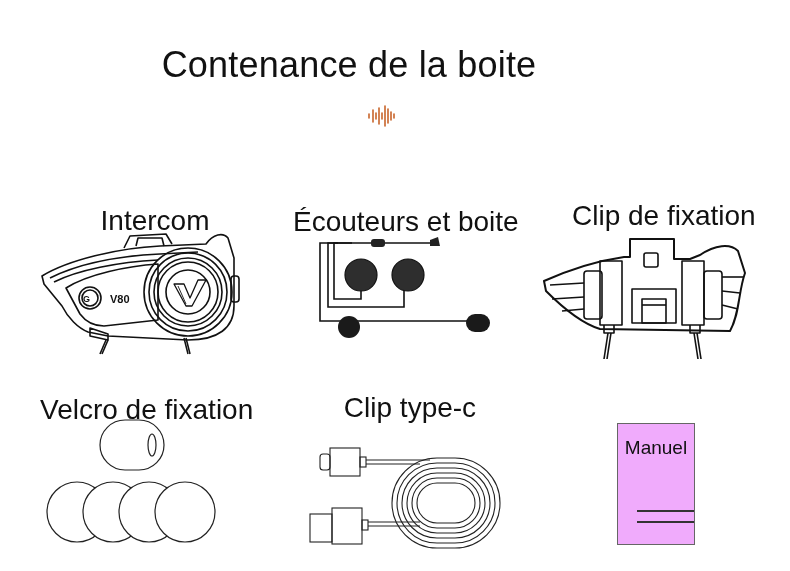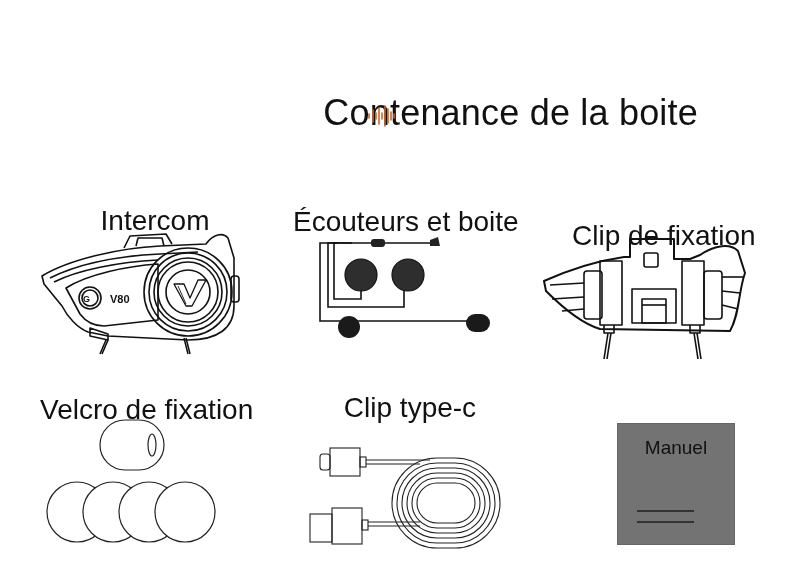--- a/index.html
+++ b/index.html
@@ -1,24 +1,24 @@
 <!DOCTYPE html>
 <html><head>
   <meta charset="utf-8">
   <style>
     html, body { margin: 0; padding: 0; background: #ffffff; }
     body { width: 790px; height: 571px; position: relative; overflow: hidden;
            font-family: "Liberation Sans", sans-serif; color: #111; }
-    .title { position: absolute; left: 0; width: 698px; top: 44px; text-align: right;
-             font-size: 36px; font-weight: normal; color: #111; letter-spacing: 0.2px; margin-top: 48px; }
+    .title { position: absolute; left: 0; width: 698px; top: 44px; text-align: center;
+             font-size: 36px; font-weight: normal; color: #111; letter-spacing: 0.2px; }
     .wave { position: absolute; left: 367px; top: 104px; width: 32px; height: 24px; }
     .label { position: absolute; font-size: 28px; color: #111; white-space: nowrap; text-align: center; }
     .illus { position: absolute; }
-    .manual-box { position: absolute; left: 617px; top: 423px; width: 118px; height: 122px;
-                  border: 1.5px solid #666; box-sizing: border-box; background: #737373; }
+    .manual-box { position: absolute; left: 617px; top: 423px; width: 78px; height: 122px;
+                  border: 1.5px solid #666; box-sizing: border-box; background: #f0abfc; }
     .manual-label { position: absolute; left: 0; width: 100%; top: 13px; text-align: center;
                     font-size: 19px; color: #111; }
     .manual-line { position: absolute; left: 19px; width: 57px; height: 1.5px; background: #333; }
   </style>
 </head>
 <body>
 
 <div class="title">Contenance de la boite</div>
 
 <svg class="wave" viewBox="0 0 32 24">
@@ -82,21 +82,21 @@
     <line x1="30" y1="6" x2="116" y2="6"></line>
   </g>
   <rect x="55" y="2" width="14" height="8" rx="3" fill="#222"></rect>
   <path d="M114 3 L 122 0 L 124 9 L 114 9 Z" fill="#222"></path>
   <circle cx="45" cy="38" r="16" fill="#2e2e2e" stroke="#111" stroke-width="1.2"></circle>
   <circle cx="92" cy="38" r="16" fill="#2e2e2e" stroke="#111" stroke-width="1.2"></circle>
   <circle cx="33" cy="90" r="11" fill="#1a1a1a"></circle>
   <rect x="150" y="77" width="24" height="18" rx="9" fill="#1a1a1a"></rect>
 </svg>
 
-<div class="label" style="left:572px; top:220px; width:180px;">Clip de fixation</div>
+<div class="label" style="left:572px; top:200px; width:180px;">Clip de fixation</div>
 <svg class="illus" style="left:540px; top:233px;" width="210" height="130" viewBox="0 0 210 130">
   <g fill="none" stroke="#111" stroke-width="1.6" stroke-linejoin="round">
     <path d="M4 48 C 40 32, 70 26, 84 24 L 90 24 L 90 6 L 134 6 L 134 26 L 150 26 L 160 22 C 175 12, 190 10, 198 18 L 205 40 C 198 60, 200 80, 190 98 L 60 96 C 40 90, 20 72, 6 58 Z" stroke-width="2"></path>
     <rect x="104" y="20" width="14" height="14" rx="2"></rect>
     <rect x="92" y="56" width="44" height="34"></rect>
     <rect x="102" y="66" width="24" height="24"></rect>
     <line x1="102" y1="72" x2="126" y2="72"></line>
     <rect x="60" y="28" width="22" height="64"></rect>
     <rect x="44" y="38" width="18" height="48" rx="3"></rect>
     <rect x="142" y="28" width="22" height="64"></rect>

